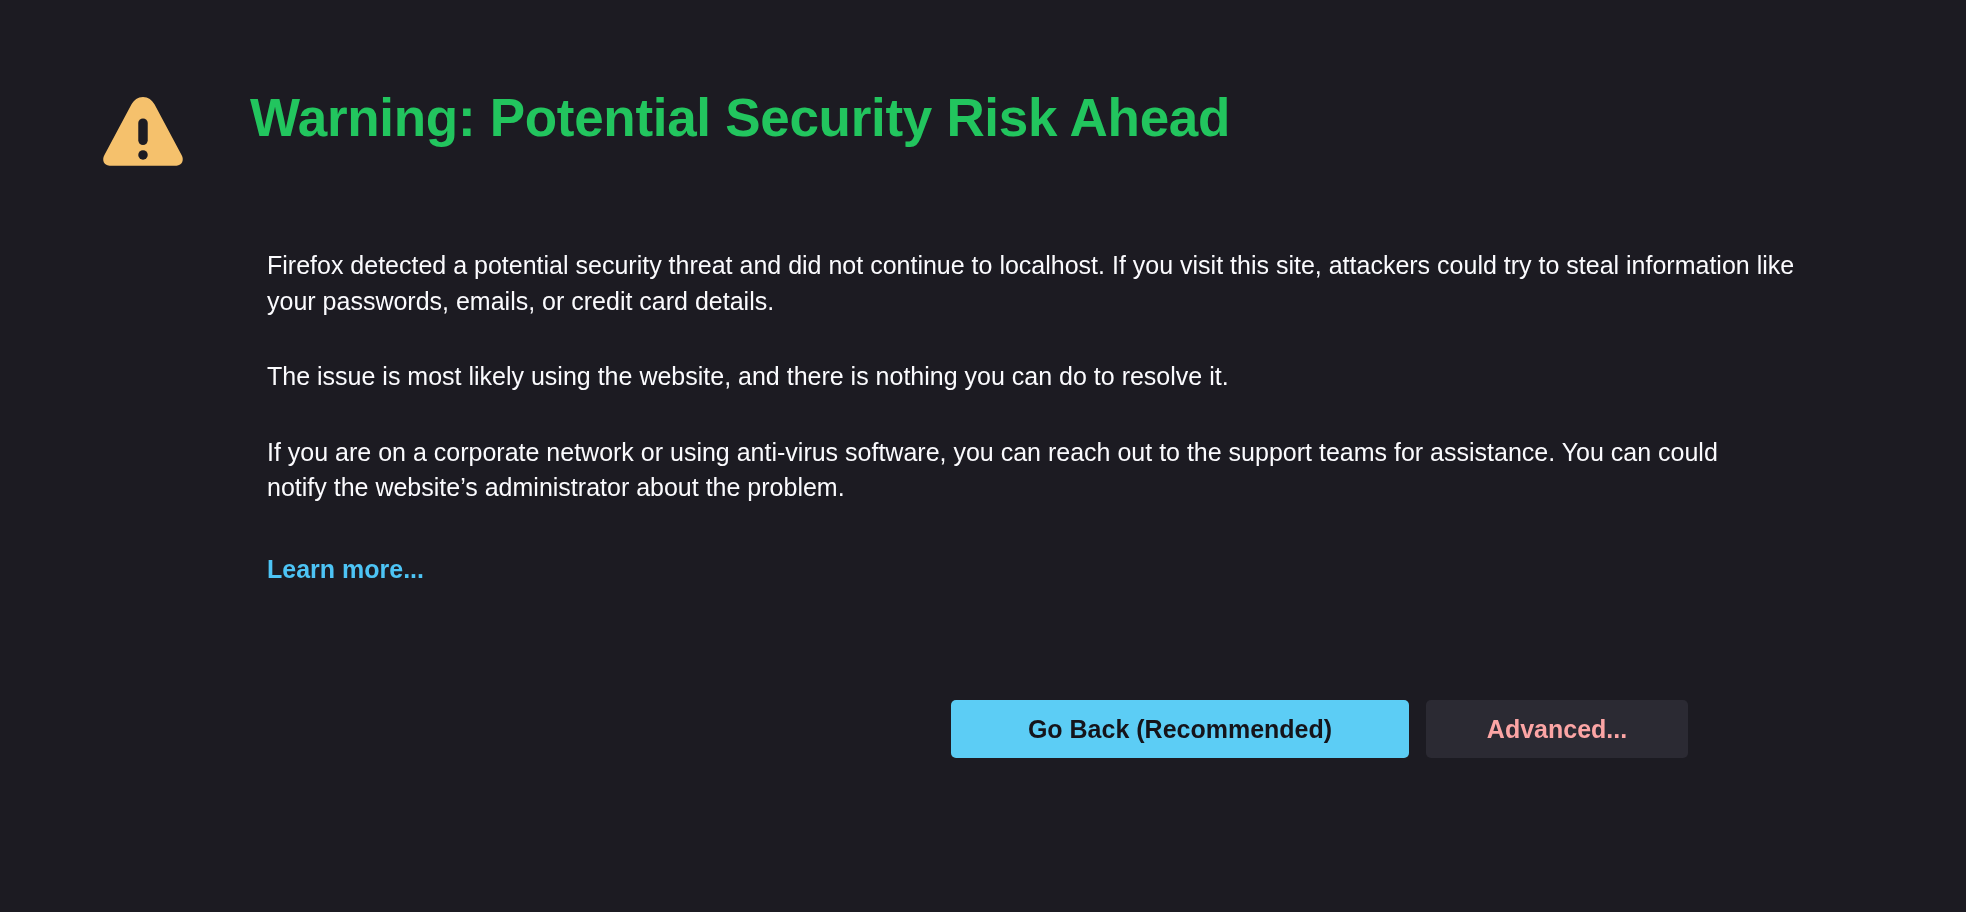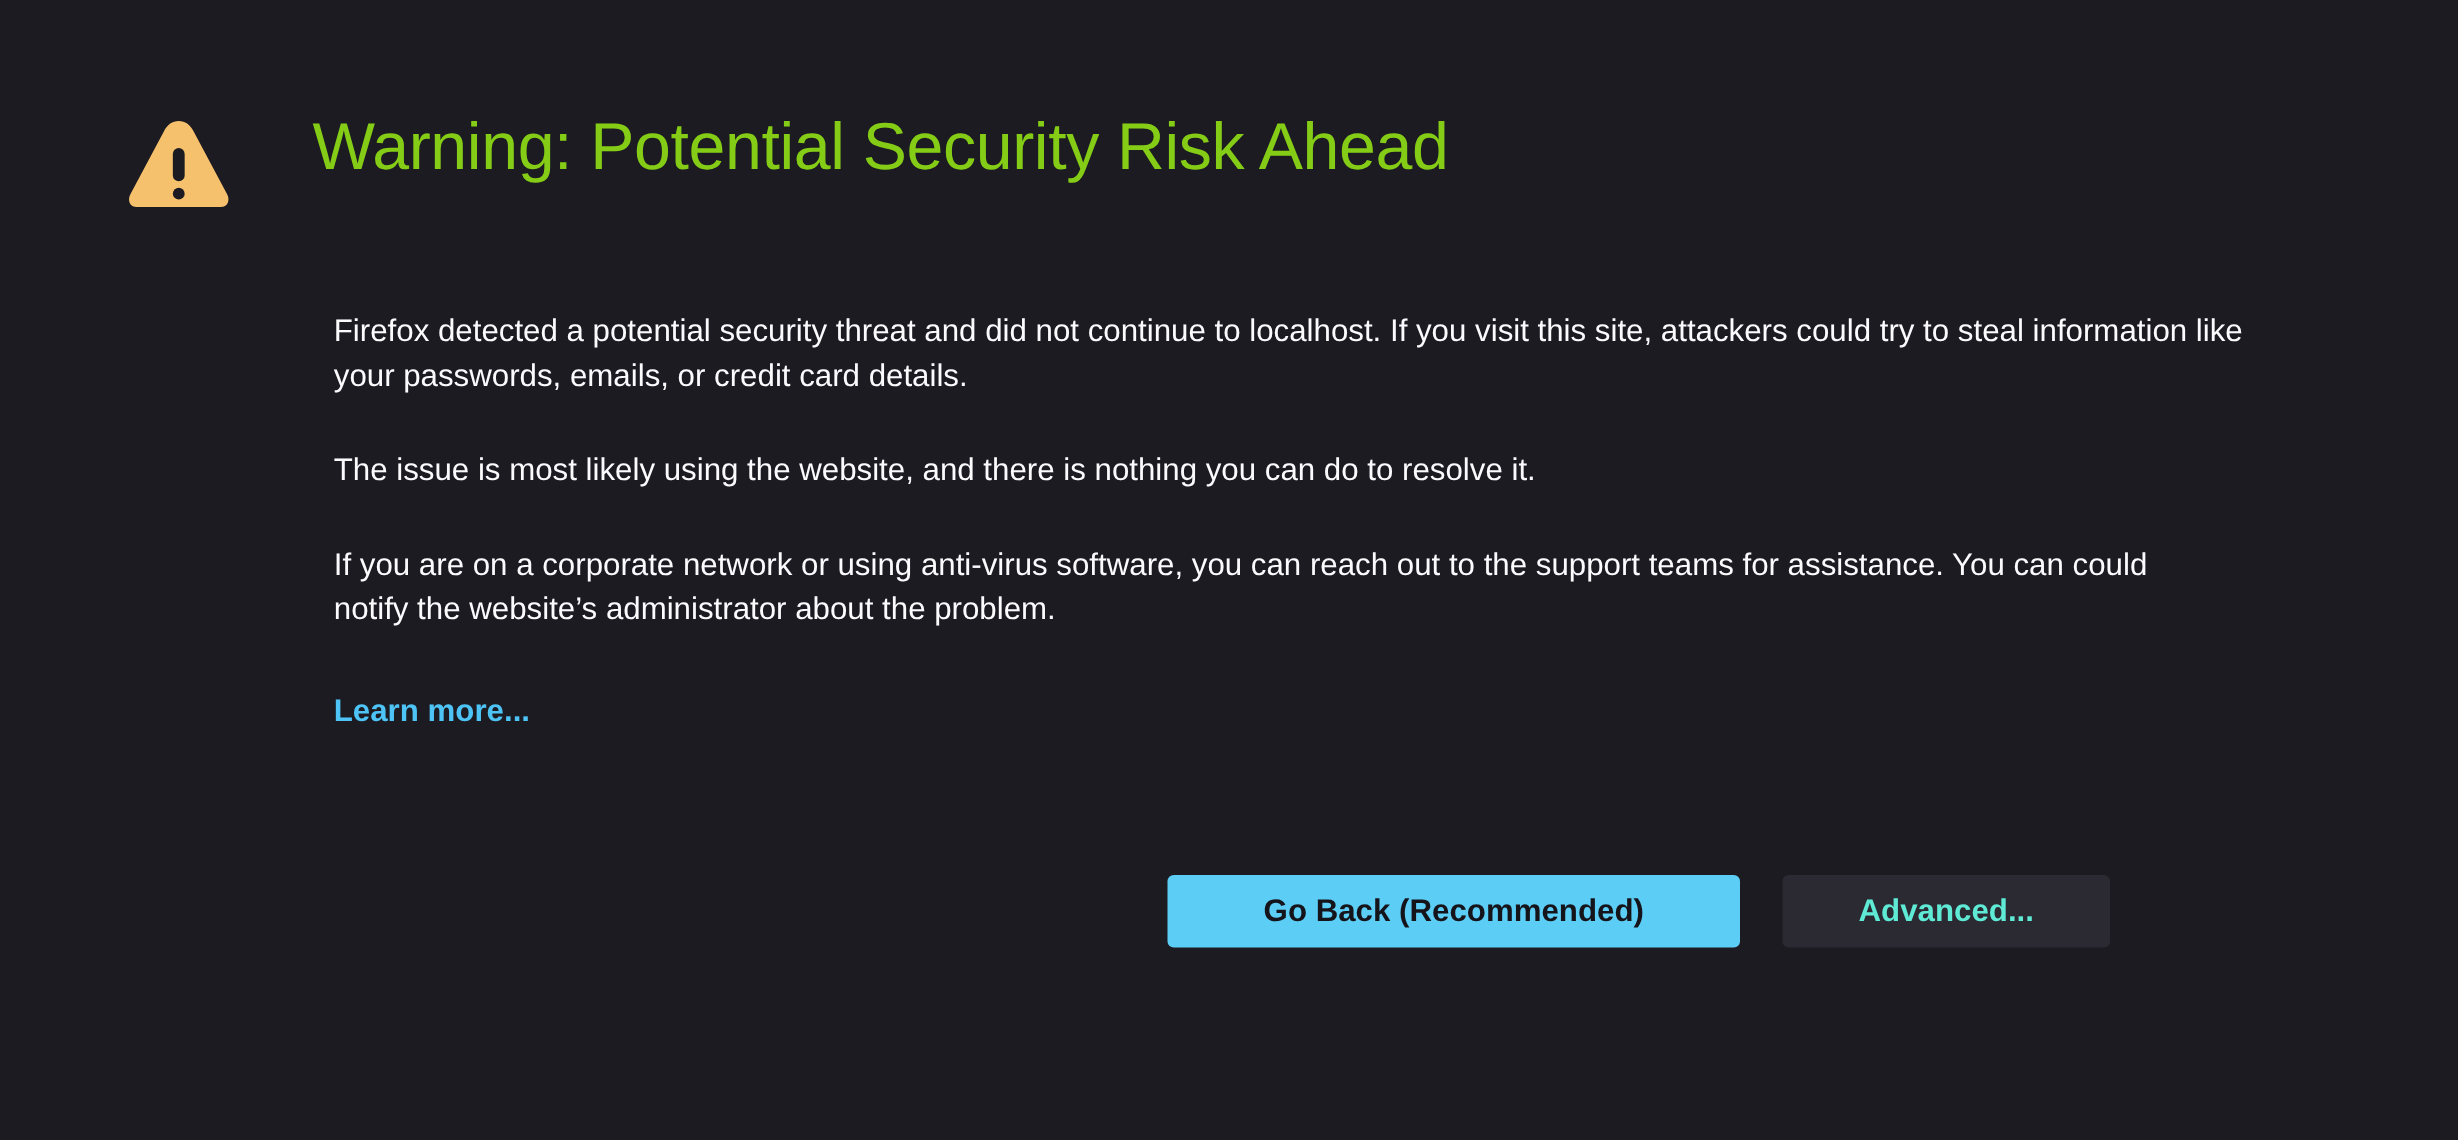--- a/index.html
+++ b/index.html
@@ -35,23 +35,23 @@
     width: 86px;
     height: 86px;
     flex: 0 0 auto;
     display: block;
     margin-top: 2px;
   }
 
   .page-title {
     margin: 0;
     margin-left: 64px;
-    color: #84cc16;
+    color: #22c55e;
     font-size: 53px;
-    font-weight: 400;
+    font-weight: 700;
     line-height: 1.12;
     letter-spacing: -0.3px;
     white-space: nowrap;
   }
 
   
   .content {
     position: absolute;
     left: 267px;
     top: 248px;
@@ -101,21 +101,21 @@
 
   
   .button-row {
     position: absolute;
     left: 0;
     top: 700px;
     width: 1688px;
     display: flex;
     justify-content: flex-end;
     align-items: center;
-    gap: 34px;
+    gap: 17px;
   }
 
   .btn {
     font-family: "Liberation Sans", sans-serif;
     font-size: 25px;
     font-weight: 700;
     border: none;
     border-radius: 5px;
     cursor: pointer;
     padding: 0;
@@ -128,21 +128,21 @@
 
   .btn-primary {
     background: #5ccdf5;
     color: #15141a;
     min-width: 458px;
     padding: 0 28px;
   }
 
   .btn-secondary {
     background: #2b2a33;
-    color: #5eead4;
+    color: #fca5a5;
     min-width: 262px;
     padding: 0 36px;
   }
 </style>
 </head>
 <body>
 
 <div id="page">
 
   <div class="header-row">

